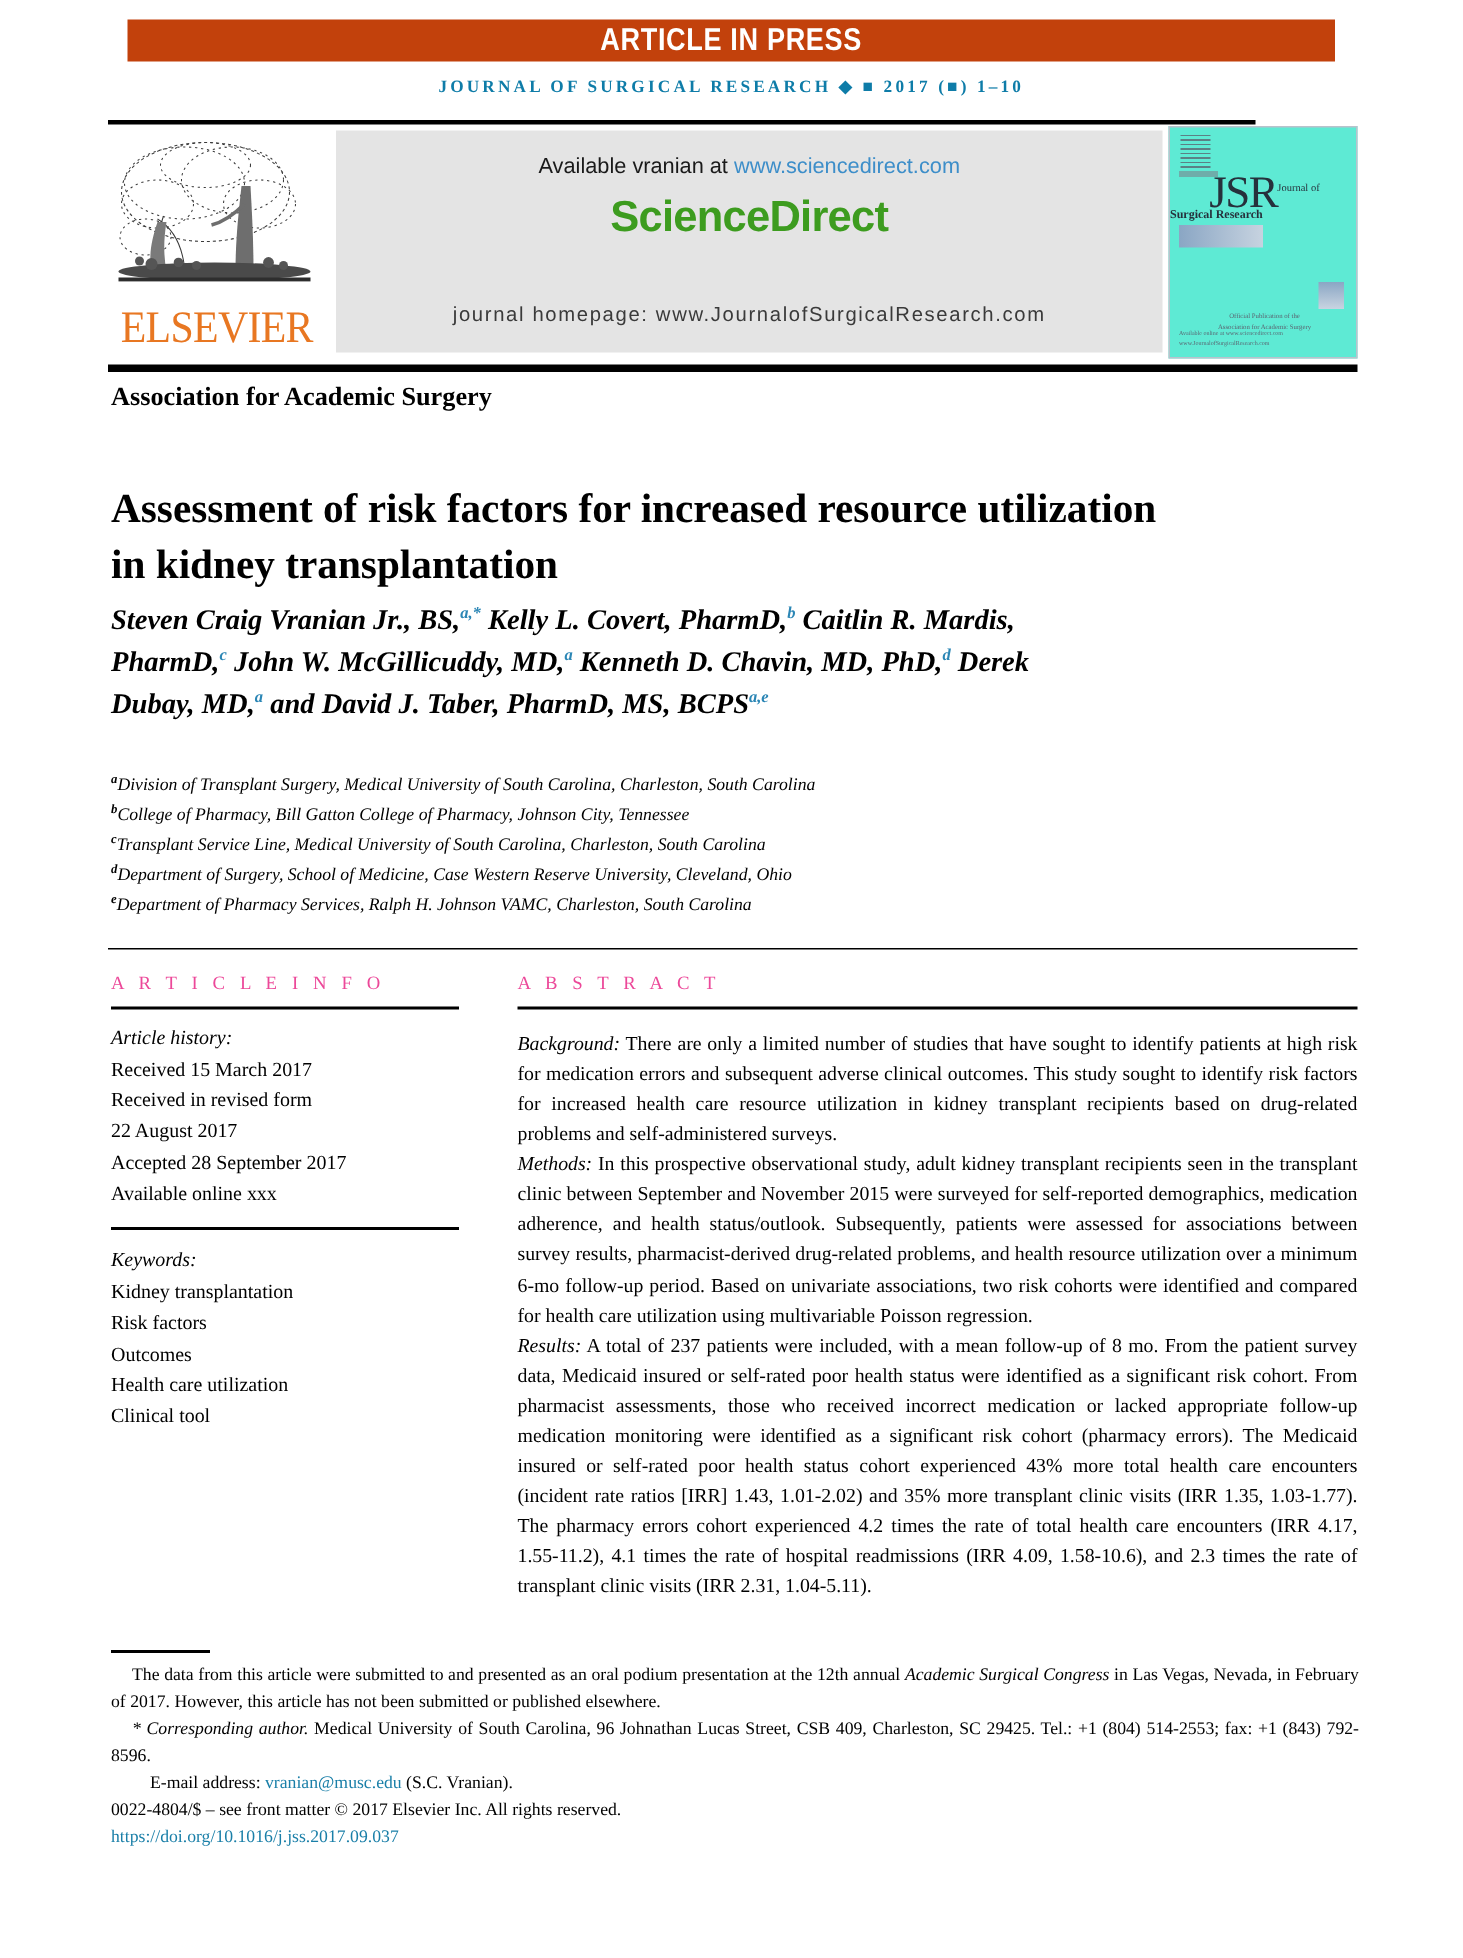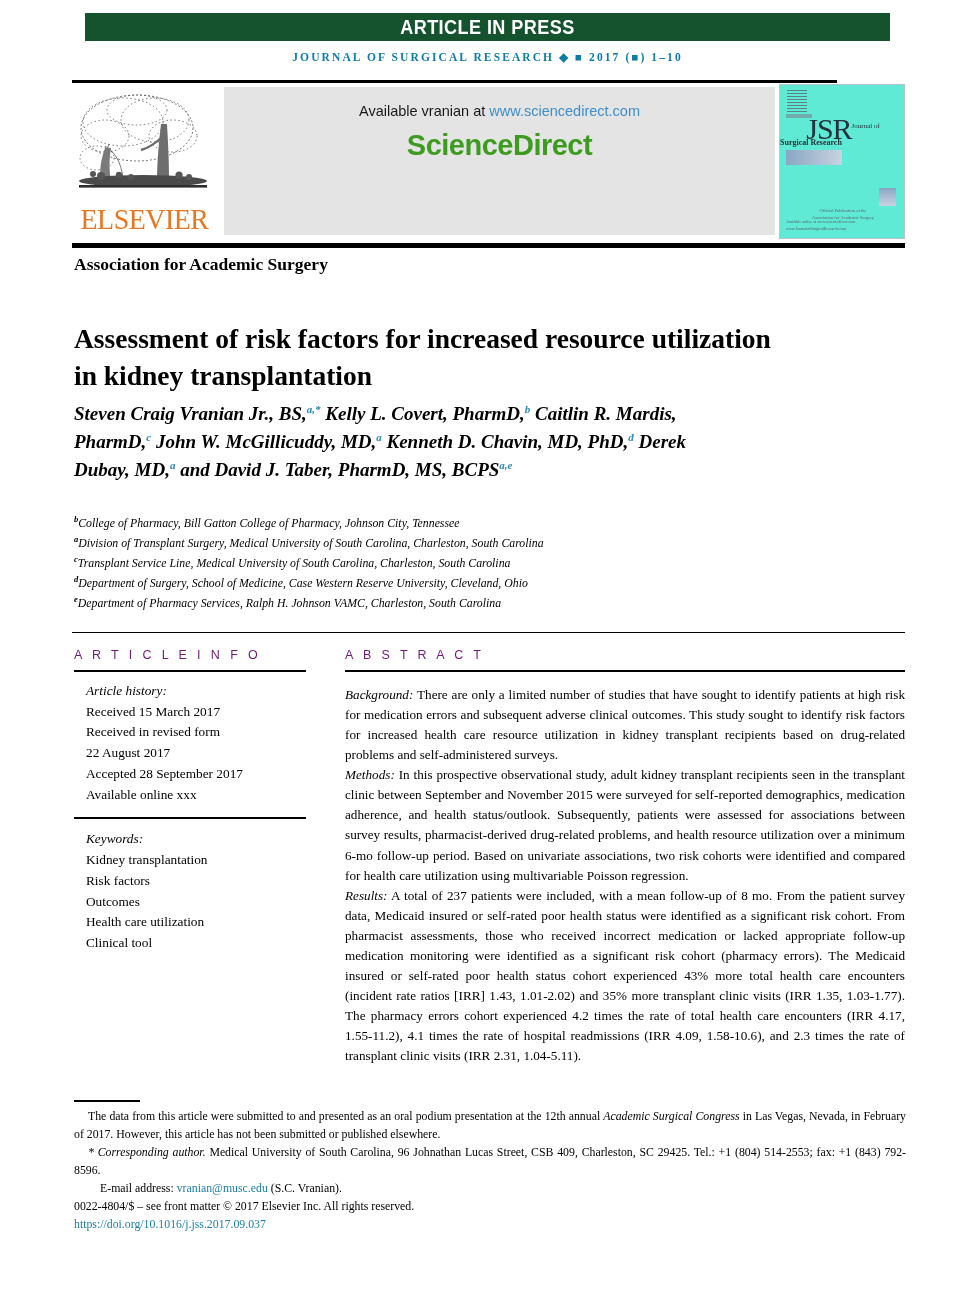--- a/index.html
+++ b/index.html
@@ -16,21 +16,21 @@
     overflow: hidden;
   }
 
   
   .press-banner {
     position: absolute;
     left: 85px;
     top: 13px;
     width: 805px;
     height: 28px;
-    background: #14532d;
+    background: #c2410c;
     display: flex;
     align-items: center;
     justify-content: center;
   }
   .press-banner-text {
     color: #ffffff;
     font-family: "Liberation Sans", sans-serif;
     font-weight: bold;
     font-size: 21px;
     letter-spacing: 0.5px;
@@ -325,41 +325,40 @@
     width: 232px;
   }
   .col-right {
     position: absolute;
     left: 345px;
     top: 648px;
     width: 560px;
   }
 
   .sec-head {
-    font-family: Liberation Sans, sans-serif;
+    font-family: Liberation Serif, serif;
     font-size: 12.5px;
     font-weight: normal;
     letter-spacing: 3.4px;
-    color: #701a75;
+    color: #ec4899;
   }
   .sec-rule {
     margin-top: 8px;
     width: 100%;
     height: 2px;
     background: #000;
   }
   .col-left .sec-rule { width: 232px; }
   .col-right .sec-rule { width: 560px; height: 2px; }
 
   .info-block {
     margin-top: 9px;
     font-family: "Liberation Serif", serif;
     font-size: 13.3px;
     line-height: 1.56;
-    margin-left: 12px;
   }
   .info-block .label { font-style: italic; }
   .info-rule {
     margin-top: 12px;
     margin-bottom: 10px;
     width: 232px;
     height: 2px;
     background: #000;
   }
 
@@ -443,20 +442,21 @@
       </g>
     </svg>
     <div class="elsevier-word">ELSEVIER</div>
   </div>
 
   <div class="sd-panel">
     <div class="sd-available">
       <span>Available vranian at </span><span class="sd-url">www.sciencedirect.com</span>
     </div>
     <div class="sd-wordmark">ScienceDirect</div>
+    <div class="sd-homepage">journal homepage: www.JournalofSurgicalResearch.com</div>
   </div>
 
   <div class="jsr-cover">
     <div class="jsr-els-mark"></div>
     <div class="jsr-els-caption"></div>
     <div class="jsr-title">
       <span>JSR</span><span class="jsr-sup">Journal of</span>
     </div>
     <div class="jsr-sub">Surgical Research</div>
     <div class="jsr-bar-a"></div>
@@ -471,22 +471,22 @@
 
 <div class="rule-heavy"></div>
 
 <div class="society">Association for Academic Surgery</div>
 
 <h1 class="article-title">Assessment of risk factors for increased resource utilization in kidney transplantation</h1>
 
 <div class="authors">Steven Craig Vranian Jr., BS,<sup>a,*</sup> Kelly L. Covert, PharmD,<sup>b</sup> Caitlin R. Mardis, PharmD,<sup>c</sup> John W. McGillicuddy, MD,<sup>a</sup> Kenneth D. Chavin, MD, PhD,<sup>d</sup> Derek Dubay, MD,<sup>a</sup> and David J. Taber, PharmD, MS, BCPS<sup>a,e</sup></div>
 
 <div class="affiliations">
+    <div class="aff-line"><sup>a</sup>Division of Transplant Surgery, Medical University of South Carolina, Charleston, South Carolina</div>
     <div class="aff-line"><sup>b</sup>College of Pharmacy, Bill Gatton College of Pharmacy, Johnson City, Tennessee</div>
-    <div class="aff-line"><sup>a</sup>Division of Transplant Surgery, Medical University of South Carolina, Charleston, South Carolina</div>
     <div class="aff-line"><sup>c</sup>Transplant Service Line, Medical University of South Carolina, Charleston, South Carolina</div>
     <div class="aff-line"><sup>d</sup>Department of Surgery, School of Medicine, Case Western Reserve University, Cleveland, Ohio</div>
     <div class="aff-line"><sup>e</sup>Department of Pharmacy Services, Ralph H. Johnson VAMC, Charleston, South Carolina</div>
   </div>
 
 <div class="rule-cols"></div>
 
 <div class="col-left">
   <div class="sec-head">A R T I C L E    I N F O</div>
   <div class="sec-rule"></div>

